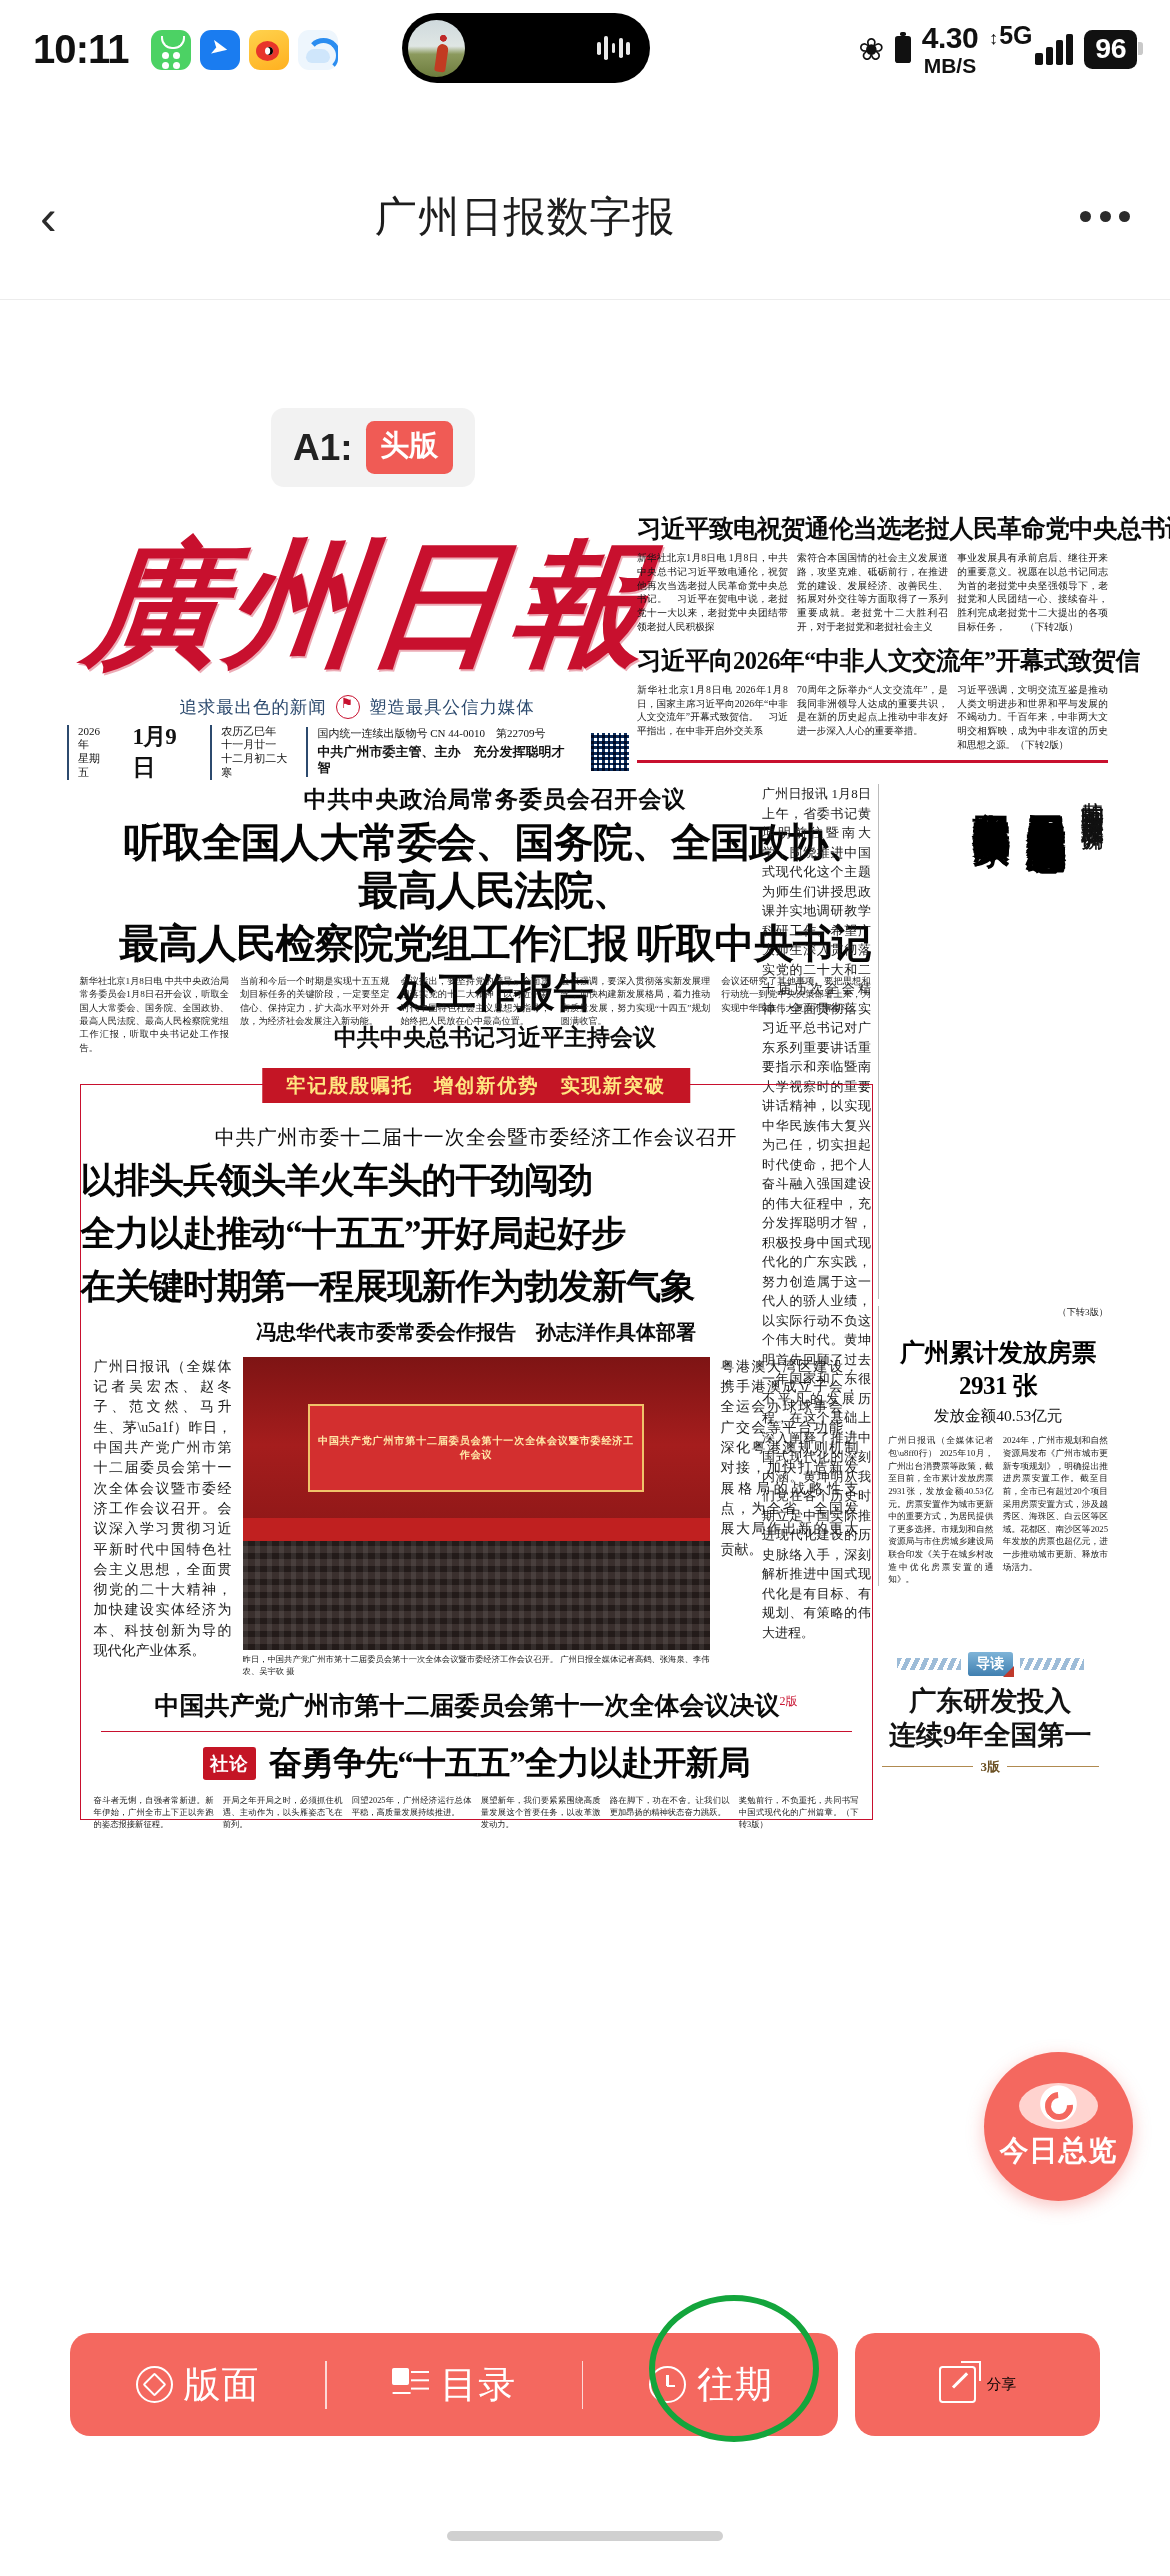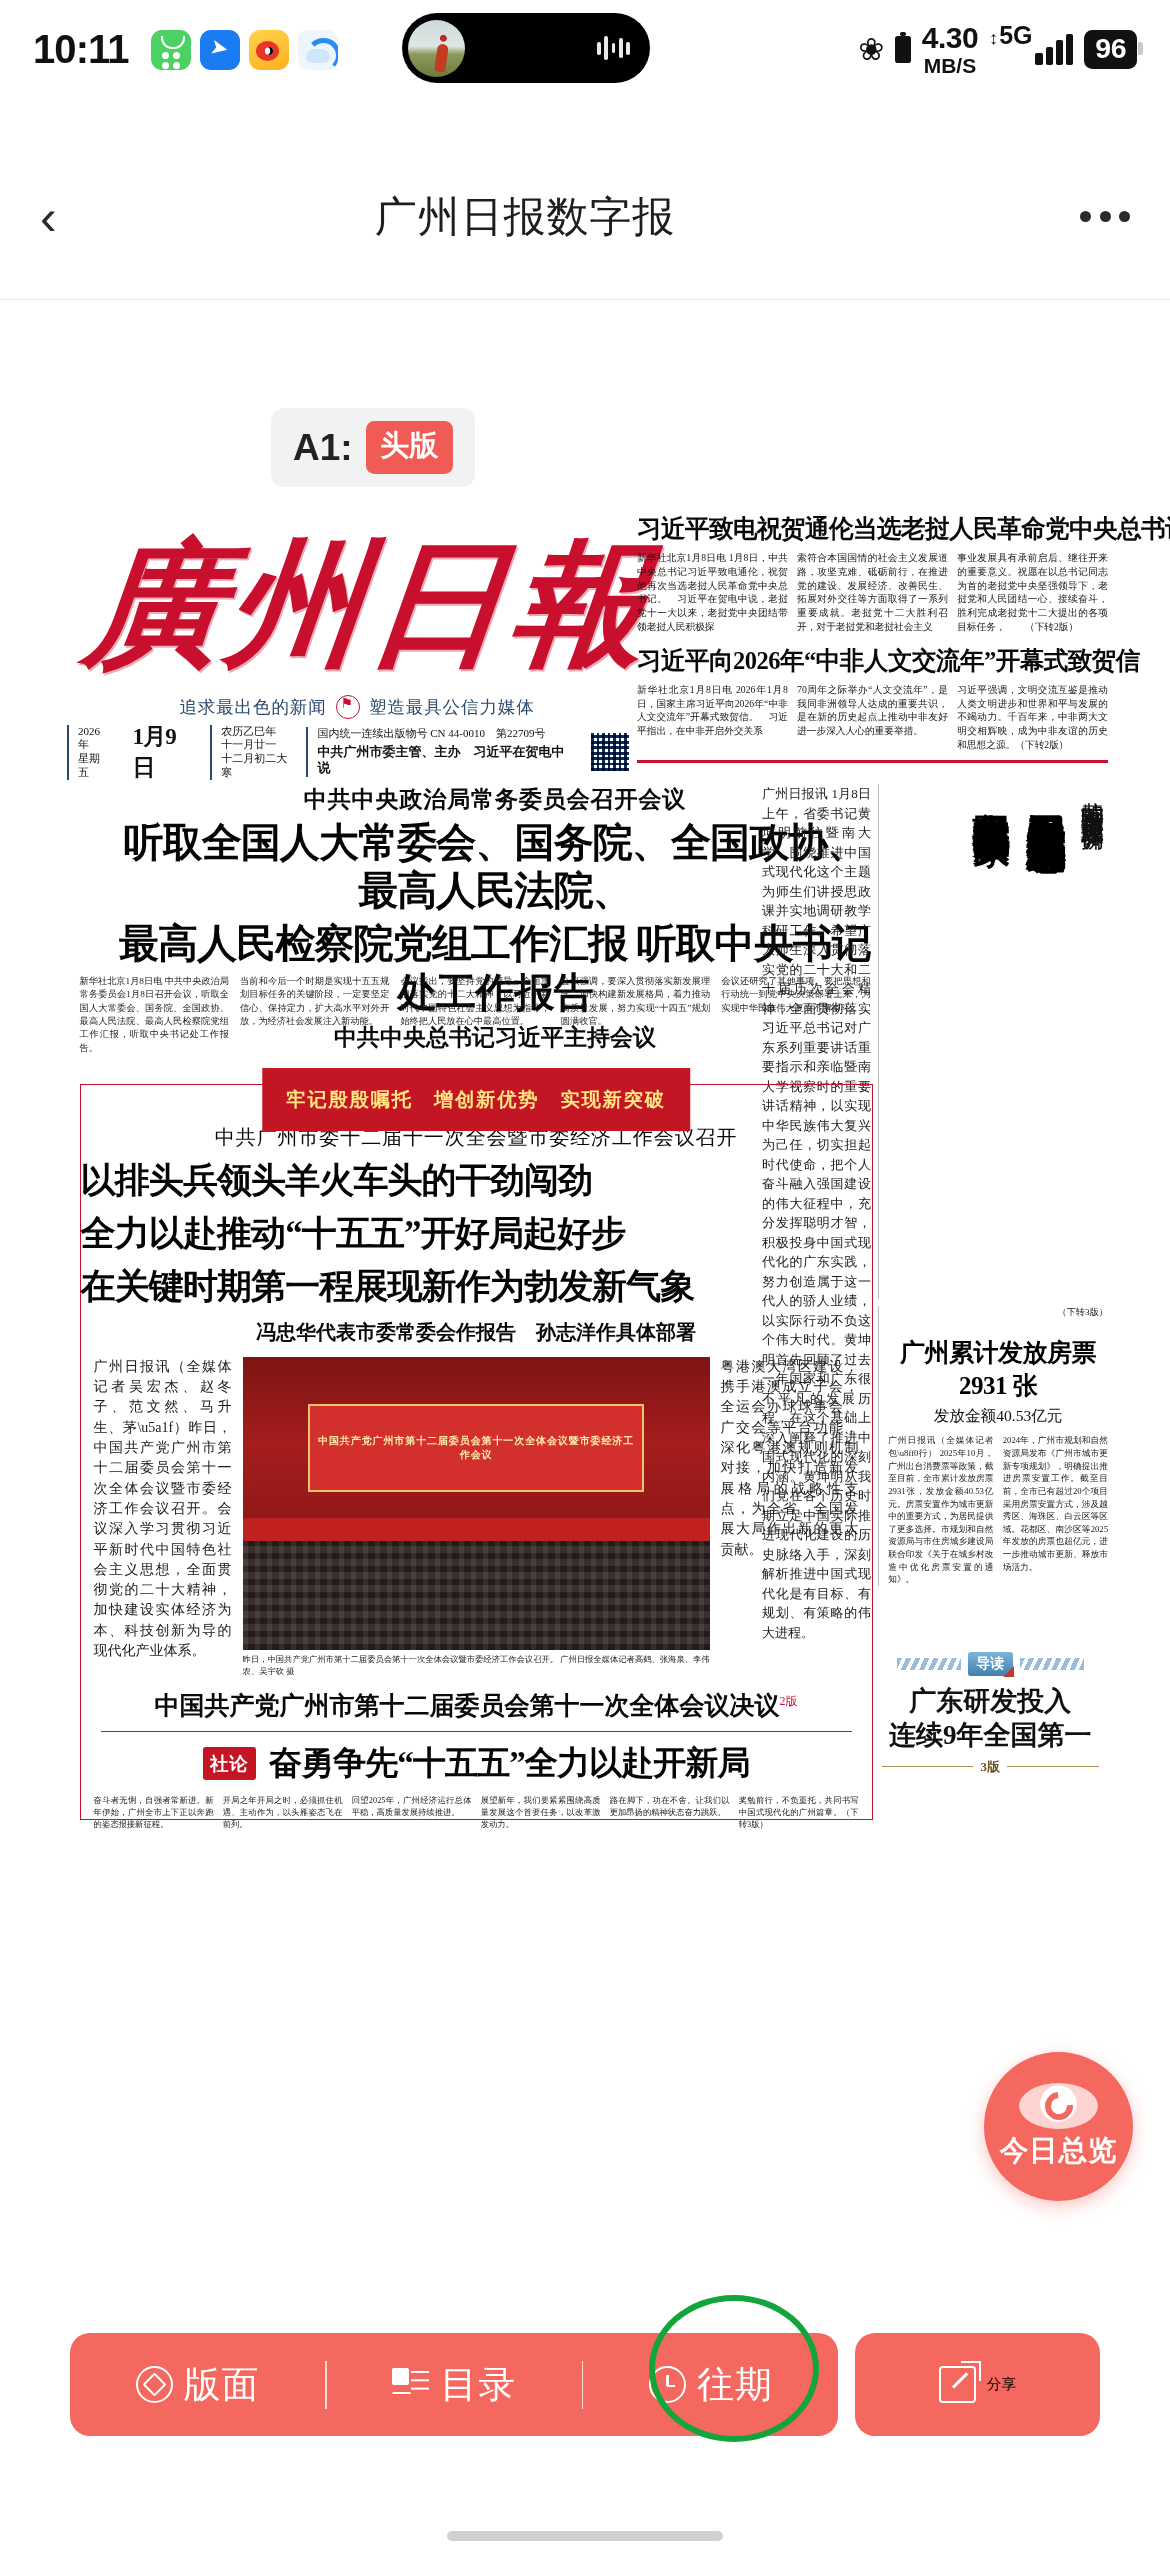--- a/index.html
+++ b/index.html
@@ -150,21 +150,21 @@
   .v-main2 { writing-mode: vertical-rl; font-size:37px; font-weight:700; letter-spacing:0.9px;
      color:#000; height:100%; }
   .vtext { position:absolute; right:237px; top:269px; width:109px; font-size:13px;
      line-height:1.5; text-align:justify; color:#1a1a1a; }
 
   
   .redbox { position:absolute; left:16.6px; top:569px; width:793px; height:736px;
      border:1.8px solid #c8102e; }
   .rb-ribbon { position:absolute; left:50%; top:-17.5px; transform: translateX(-50%);
      background:#c41525; color:#ffe680; font-size:19.3px; font-weight:700; letter-spacing:1.8px;
-     padding:18px 24px; white-space:nowrap; }
+     padding:4px 24px; white-space:nowrap; }
   .rb-kicker { text-align:center; font-size:20px; margin-top:39px; color:#0a0a0a; letter-spacing:0.9px;}
   .rb-title { text-align:left; font-size:35px; font-weight:700; line-height:1.3;
      margin-top:7.4px; letter-spacing:-0.9px; color:#050505;}
   .rb-byline { text-align:center; font-size:20px; font-weight:700; margin-top:9.2px; color:#0a0a0a;}
   .rb-body { display:flex; gap:11px; margin-top:11px; padding:0 13px; }
   .rb-sidecol { width:138px; font-size:14px; line-height:1.45; text-align:justify; color:#1a1a1a;}
   .rb-photo { flex:1; height:293px; position:relative; overflow:hidden;
      background: linear-gradient(180deg,#7e1414 0%, #a51d1d 30%, #8d1717 62%, #3a2a28 63%, #2b2321 100%); }
   .rb-photo .screen { position:absolute; left:14%; top:16%; width:72%; height:30%;
      background:#d32f2f; border:2.8px solid #f0c36a; display:flex; align-items:center; justify-content:center;
@@ -331,21 +331,21 @@
         <div>星期五</div>
       </div>
       <div class="mi-date">1月9日</div>
       <div class="mi-cell">
         <div>农历乙巳年</div>
         <div>十一月廿一</div>
         <div>十二月初二大寒</div>
       </div>
       <div class="mi-cell">
         <div>国内统一连续出版物号 CN 44-0010　第22709号</div>
-        <div style="font-size:13px;font-weight:700;margin-top:2.8px">中共广州市委主管、主办　习近平在贺电中说</div>
+        <div style="font-size:13px;font-weight:700;margin-top:2.8px">中共广州市委主管、主办　充分发挥聪明才智</div>
       </div>
       <div class="mi-qr"></div>
     </div>
 
     <div class="tr-block">
       <div>
         <div class="tr-head">习近平致电祝贺通伦当选老挝人民革命党中央总书记</div>
         <div class="tr-cols">
           <div class="tr-col">新华社北京1月8日电 1月8日，中共中央总书记习近平致电通伦，祝贺他再次当选老挝人民革命党中央总书记。　习近平在贺电中说，老挝党十一大以来，老挝党中央团结带领老挝人民积极探</div>
           <div class="tr-col">索符合本国国情的社会主义发展道路，攻坚克难、砥砺前行，在推进党的建设、发展经济、改善民生、拓展对外交往等方面取得了一系列重要成就。老挝党十二大胜利召开，对于老挝党和老挝社会主义</div>

